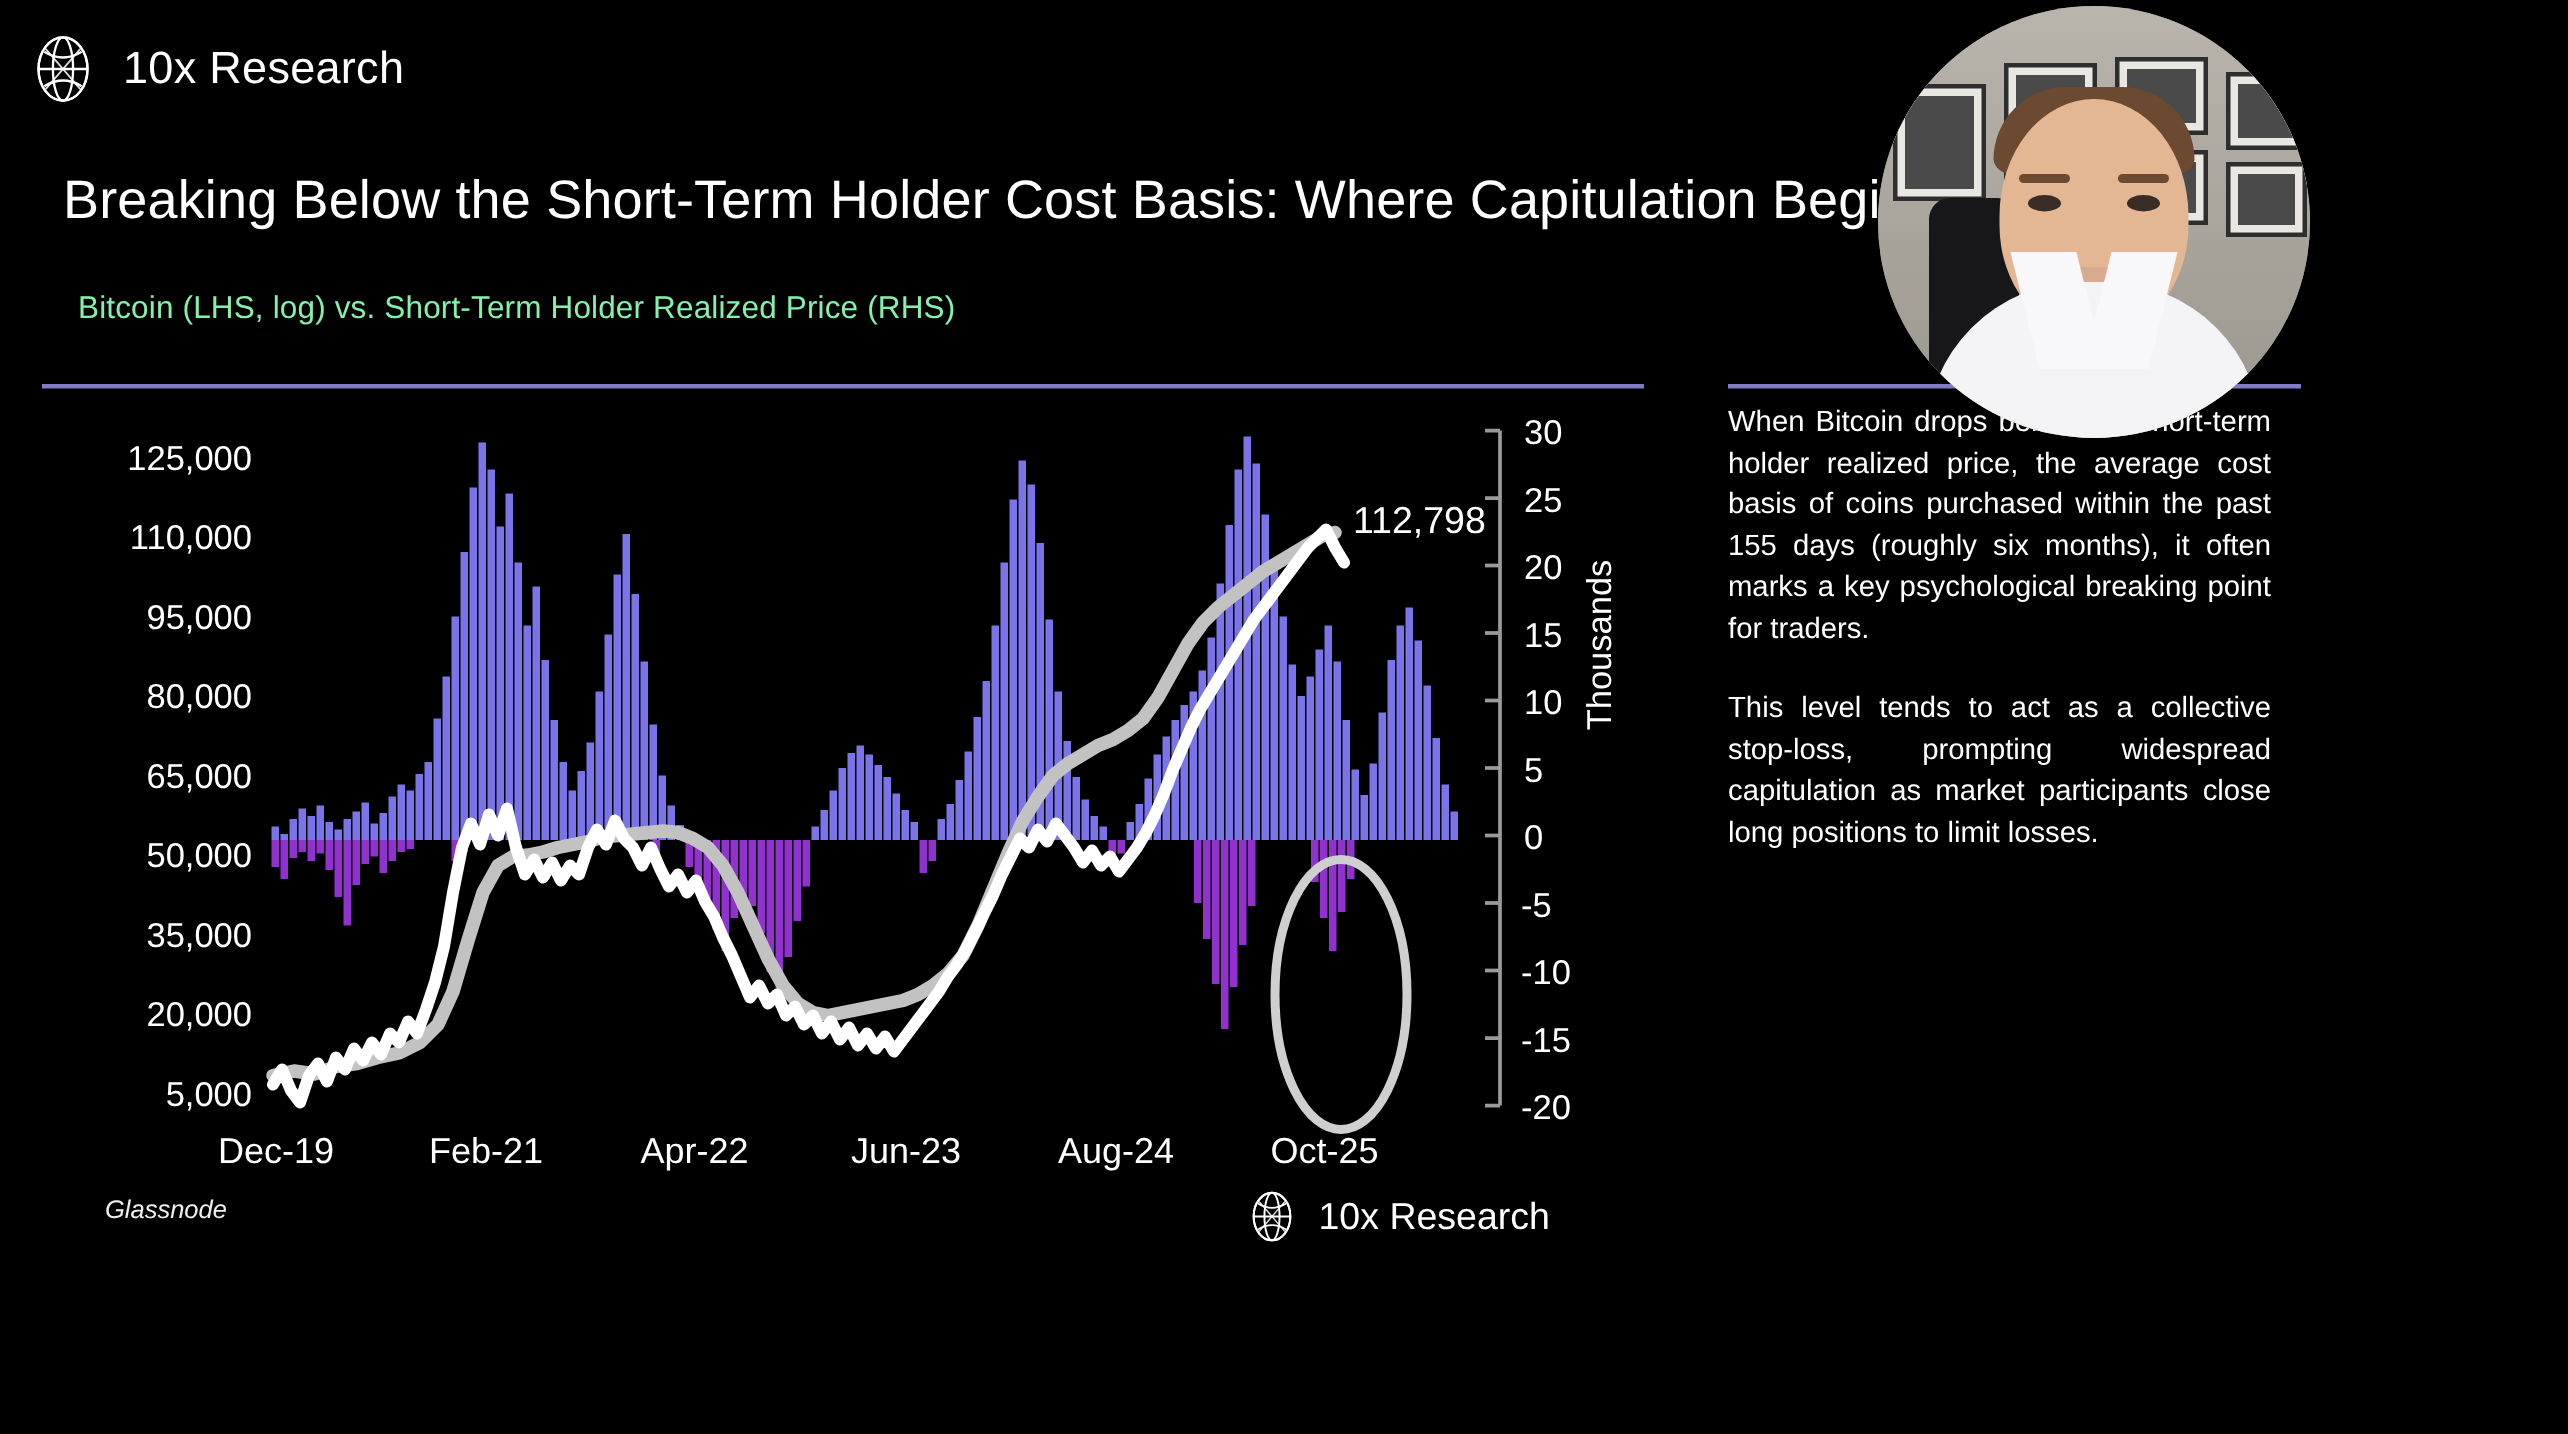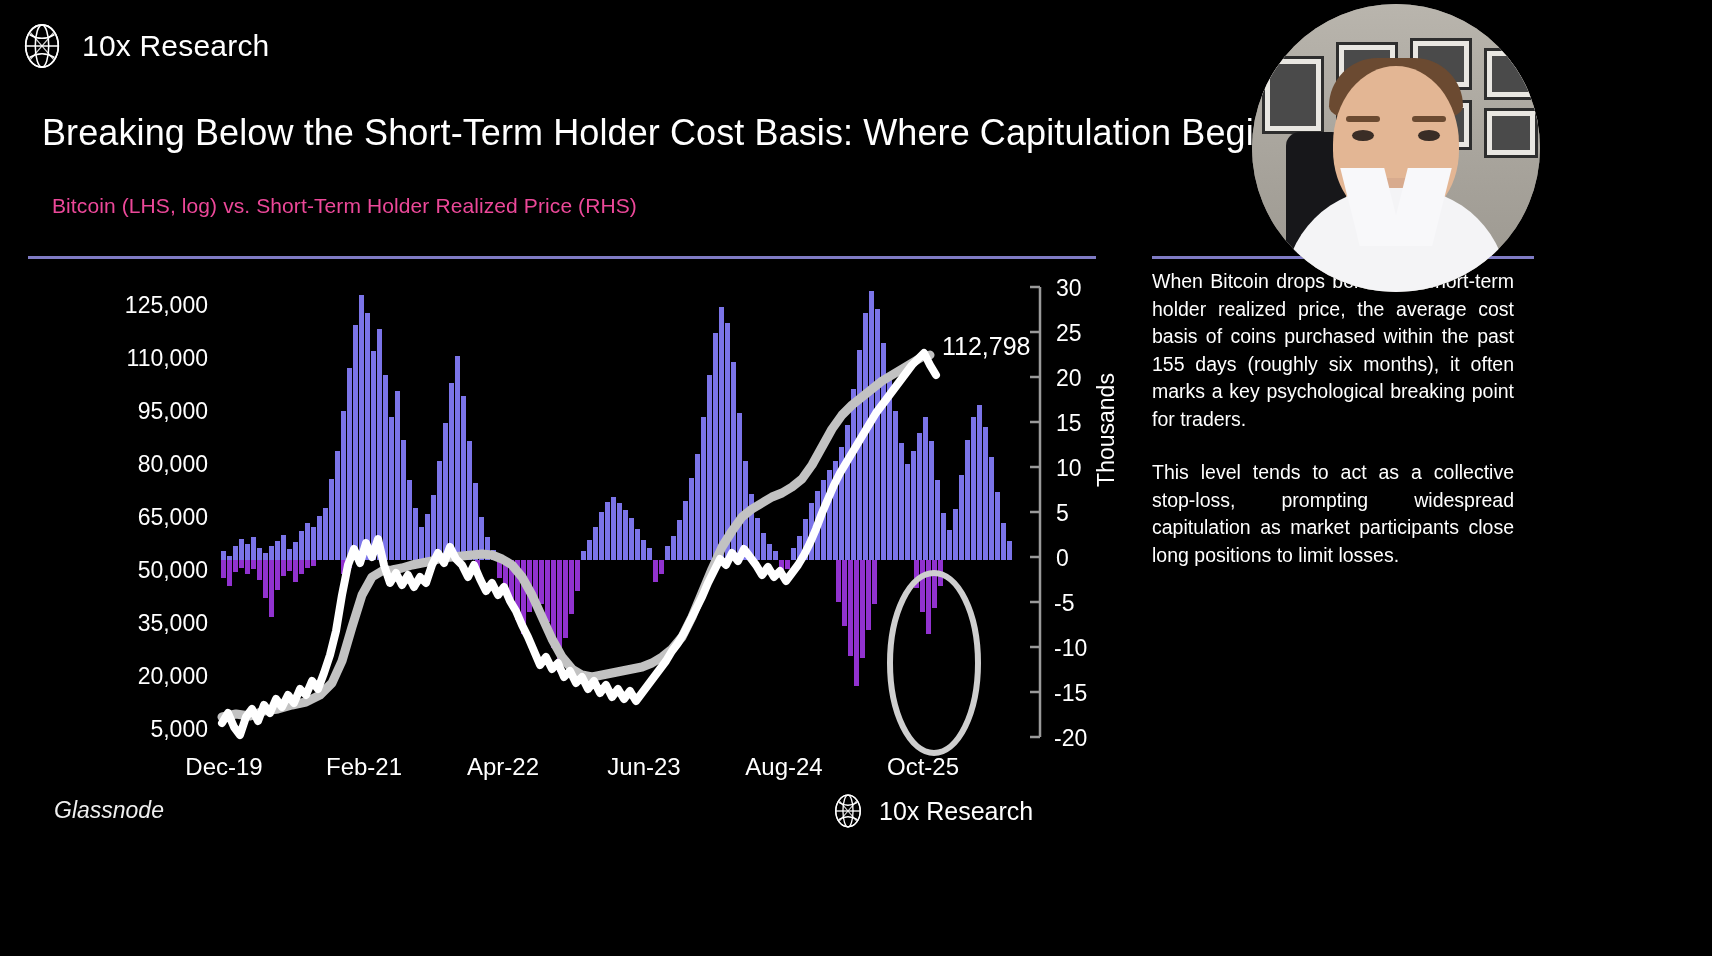--- a/index.html
+++ b/index.html
@@ -18,43 +18,43 @@
   .brand-name { font-size: 30px; letter-spacing: 0.2px; color: #ffffff; font-weight: 400; }
 
   
   .deck-title {
     position: absolute; left: 42px; top: 112px;
     font-size: 36px; font-weight: 400; color: #ffffff;
     letter-spacing: 0.1px; white-space: nowrap;
   }
   .deck-subtitle {
     position: absolute; left: 52px; top: 194px;
-    font-size: 21px; font-weight: 400; color: #ec4899;
+    font-size: 21px; font-weight: 400; color: #86efac;
     letter-spacing: 0.1px; white-space: nowrap;
   }
 
   
   .rule { position: absolute; height: 3px; background: #7f7bc4; }
   .rule-left  { left: 28px;   top: 256px; width: 1068px; }
   .rule-right { left: 1152px; top: 256px; width: 382px; }
 
   
-  .chart-wrap { position: absolute; left: 16px; top: 265px; width: 1140px; height: 560px; padding-left: 24px; }
+  .chart-wrap { position: absolute; left: 0; top: 265px; width: 1140px; height: 560px; }
   .chart-svg  { display: block; }
 
   .ytick-l { font-size: 23px; fill: #ffffff; text-anchor: end; font-family: "Liberation Sans", sans-serif; }
   .ytick-r { font-size: 23px; fill: #ffffff; text-anchor: start; font-family: "Liberation Sans", sans-serif; }
   .xtick   { font-size: 24px; fill: #ffffff; text-anchor: middle; font-family: "Liberation Sans", sans-serif; }
   .endlabel{ font-size: 25px; fill: #ffffff; text-anchor: start; font-family: "Liberation Sans", sans-serif; }
   .axis-title { font-size: 23px; fill: #ffffff; text-anchor: middle; font-family: "Liberation Sans", sans-serif; }
 
   
   .src-label {
-    position: absolute; left: 54px; top: 797px;
-    font-size: 23px; font-style: italic; color: #f0f0f0;
+    position: absolute; left: 70px; top: 797px;
+    font-size: 17px; font-style: italic; color: #f0f0f0;
   }
   .foot-brand { position: absolute; left: 830px; top: 793px; display: flex; align-items: center; gap: 13px; }
   .foot-logo { width: 36px; height: 36px; display: block; }
   .foot-name { font-size: 25px; color: #ffffff; }
 
   
   .commentary { position: absolute; left: 1152px; top: 268px; width: 362px; }
   .commentary p {
     font-size: 19.5px; line-height: 27.5px; color: #ffffff;
     text-align: justify; text-justify: inter-word;

